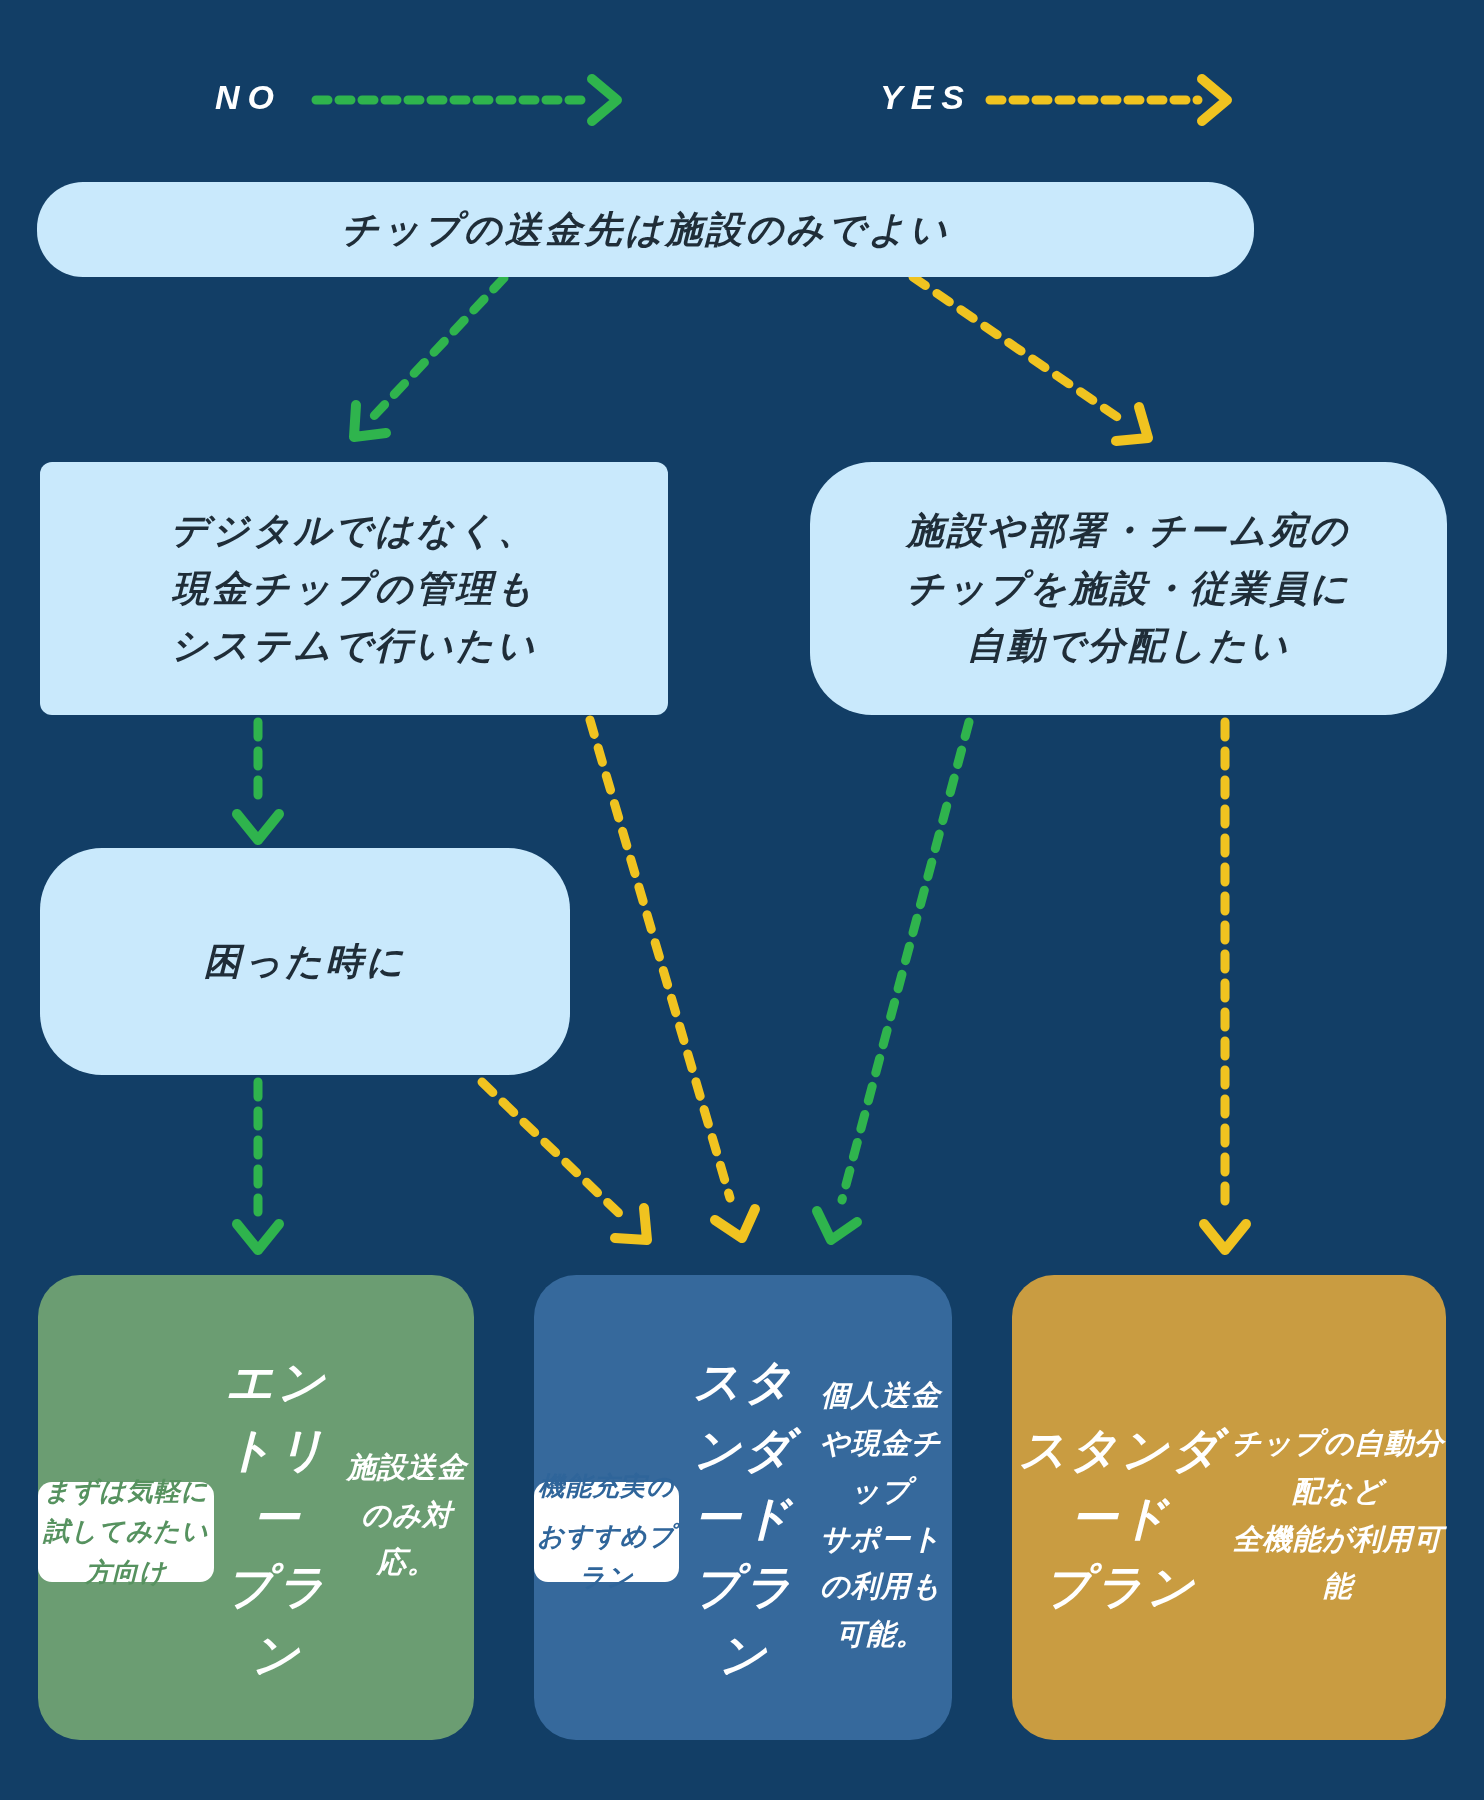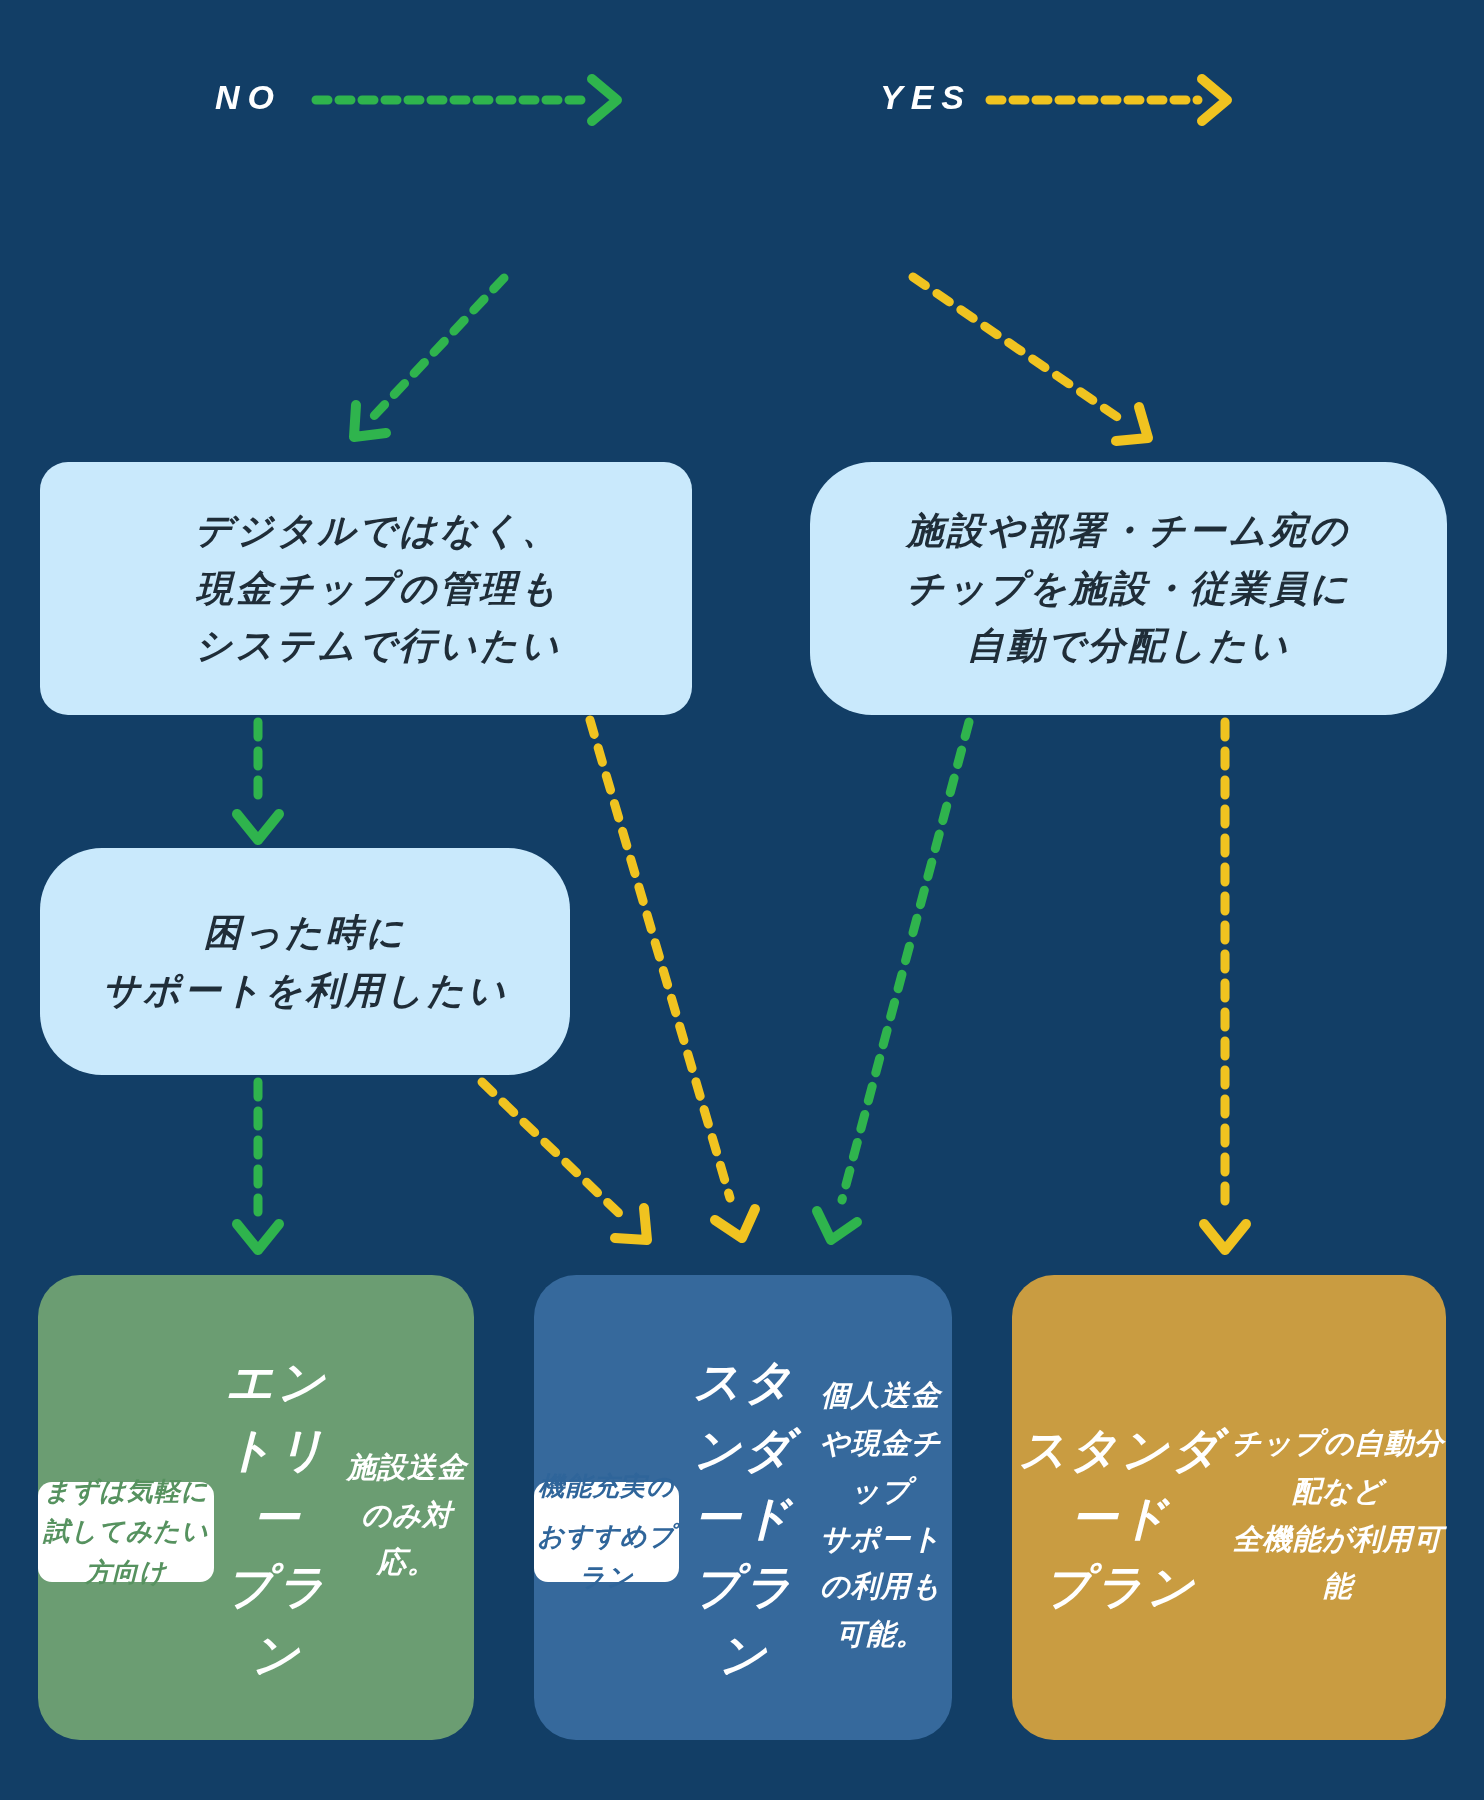--- a/index.html
+++ b/index.html
@@ -26,21 +26,21 @@
     position:absolute;color:var(--c-white);font-weight:bold;
     font-size:34px;letter-spacing:8px;top:80px;line-height:1;
   }
   .bubble{
     position:absolute;background:var(--c-bubble);color:var(--c-ink);
     display:flex;flex-direction:column;align-items:center;justify-content:center;
     text-align:center;font-weight:bold;letter-spacing:3px;
   }
   .bubble span{display:block;}
   #node-root{left:37px;top:182px;width:1217px;height:95px;border-radius:46px;font-size:37px;}
-  #node-cash{left:40px;top:462px;width:628px;height:253px;border-radius:28px;font-size:37px;line-height:1.55;padding-left:24px;}
+  #node-cash{left:40px;top:462px;width:628px;height:253px;border-radius:12px;font-size:37px;line-height:1.55;}
   #node-distribute{left:810px;top:462px;width:637px;height:253px;border-radius:62px;font-size:37px;line-height:1.55;}
   #node-support{left:40px;top:848px;width:530px;height:227px;border-radius:62px;font-size:37px;line-height:1.55;align-items:center;}
   .plan{
     position:absolute;top:1275px;height:465px;border-radius:42px;
     display:flex;flex-direction:row;align-items:center;
     color:var(--c-white);text-align:center;
   }
   #plan-entry{left:38px;width:436px;background:var(--c-plan1_bg);}
   #plan-standard{left:534px;width:418px;background:var(--c-plan2_bg);}
   #plan-premium{left:1012px;width:434px;background:var(--c-plan3_bg);}
@@ -114,36 +114,38 @@
 
     <g>
       <line class="shaft yellow" x1="1225" y1="722" x2="1225" y2="1212"></line>
       <polyline class="head yellow" points="1204,1224 1225,1250 1246,1224"></polyline>
     </g>
   </svg>
 
   <div class="legend-label" style="left:215px;">NO</div>
   <div class="legend-label" style="left:880px;">YES</div>
 
+  <div class="bubble" id="node-root">
+    <span>チップの送金先は施設のみでよい</span>
+  </div>
 
   <div class="bubble" id="node-cash">
     <span>デジタルではなく、</span>
     <span>現金チップの管理も</span>
     <span>システムで行いたい</span>
   </div>
 
   <div class="bubble" id="node-distribute">
     <span>施設や部署・チーム宛の</span>
     <span>チップを施設・従業員に</span>
     <span>自動で分配したい</span>
   </div>
 
   <div class="bubble" id="node-support">
     <span>困った時に</span>
-    <span>サポートを利用したい</span>
   </div>
 
   <div class="plan" id="plan-entry">
     <div class="badge">
       <span>まずは気軽に</span>
       <span>試してみたい方向け</span>
     </div>
     <div class="title">
       <span>エントリー</span>
       <span>プラン</span>

